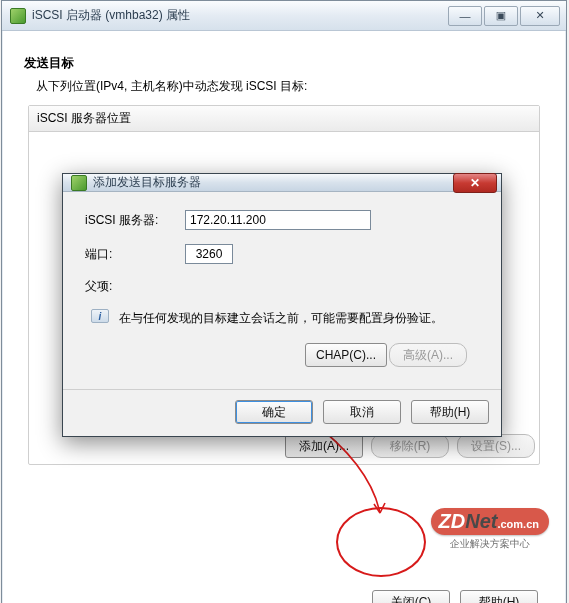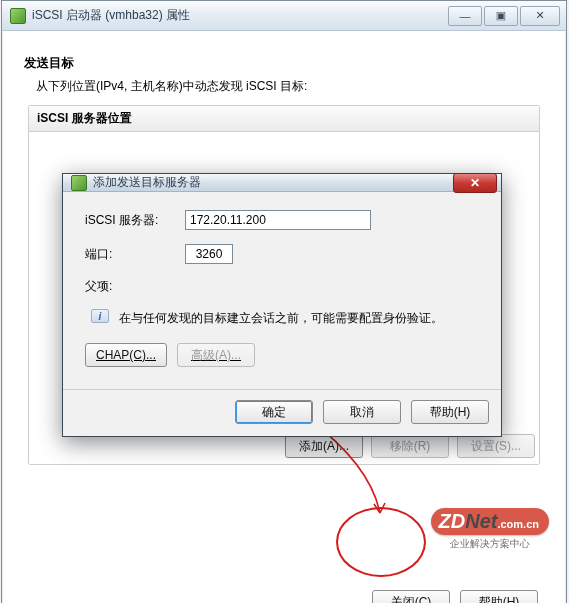--- a/index.html
+++ b/index.html
@@ -79,21 +79,20 @@
     margin: 0 16px;
     border: 1px solid #cfcfcf;
     border-radius: 2px;
     min-height: 360px;
     position: relative;
   }
   .group-header {
     background: linear-gradient(#fcfcfc,#ebebeb);
     border-bottom: 1px solid #cfcfcf;
     padding: 4px 8px;
-    font-weight: bold;
   }
 
   .bottom-bar {
     position: absolute; left: 4px; right: 4px; bottom: -46px;
     display: flex; justify-content: flex-end; gap: 8px;
   }
   .bottom-bar.inner { bottom: 6px; }
 
   .footer-bar {
     position: absolute; left: 0; right: 0; bottom: 6px;
@@ -103,21 +102,21 @@
 
   .btn {
     min-width: 78px; height: 24px; padding: 0 10px;
     border: 1px solid #8b8b8b;
     background: linear-gradient(#fdfdfd,#e5e5e5);
     border-radius: 3px;
     display: inline-flex; align-items: center; justify-content: center;
     font-size: 12px; color: #111;
   }
   .btn.disabled { color: #9a9a9a; border-color: #bdbdbd;
-    background: linear-gradient(#f6f6f6,#ececec); }
+    background: linear-gradient(#f6f6f6,#ececec); border-radius: 10px; }
   .btn.default { box-shadow: 0 0 0 1px #3d8fe0 inset; font-weight: 500; }
 
   
   .ann-circle {
     position: absolute; width: 90px; height: 70px;
     border: 2px solid #d71a1a; border-radius: 50%;
     left: 336px; top: 507px; z-index: 80;
   }
   .ann-arrow {
     position: absolute; left: 300px; top: 415px; width: 140px; height: 140px;
@@ -177,23 +176,22 @@
   .port-input { width: 48px; text-align: center; }
   .note { display: flex; gap: 10px; margin: 14px 0 16px 6px; align-items: flex-start; }
   .info-icon {
     width: 18px; height: 14px;
     background: linear-gradient(#eef3f8,#cddbe9);
     border: 1px solid #9db0c3; border-radius: 2px;
     display: flex; align-items: center; justify-content: center;
     color: #2a5ea0; font-weight: bold; font-size: 10px; font-style: italic;
   }
   .dlg-btnrow {
-    display: flex; gap: 10px;
+    display: flex; justify-content: flex-end; gap: 2px;
     padding: 0 12px 6px 0;
-    text-decoration: underline;
   }
   .dlg-hr { border: none; border-top: 1px solid #cfcfcf; margin: 8px 0 10px; }
   .dlg-footer {
     display: flex; justify-content: flex-end; gap: 10px;
     padding: 0 12px 12px 0;
   }
 </style>
 </head>
 <body>
 

